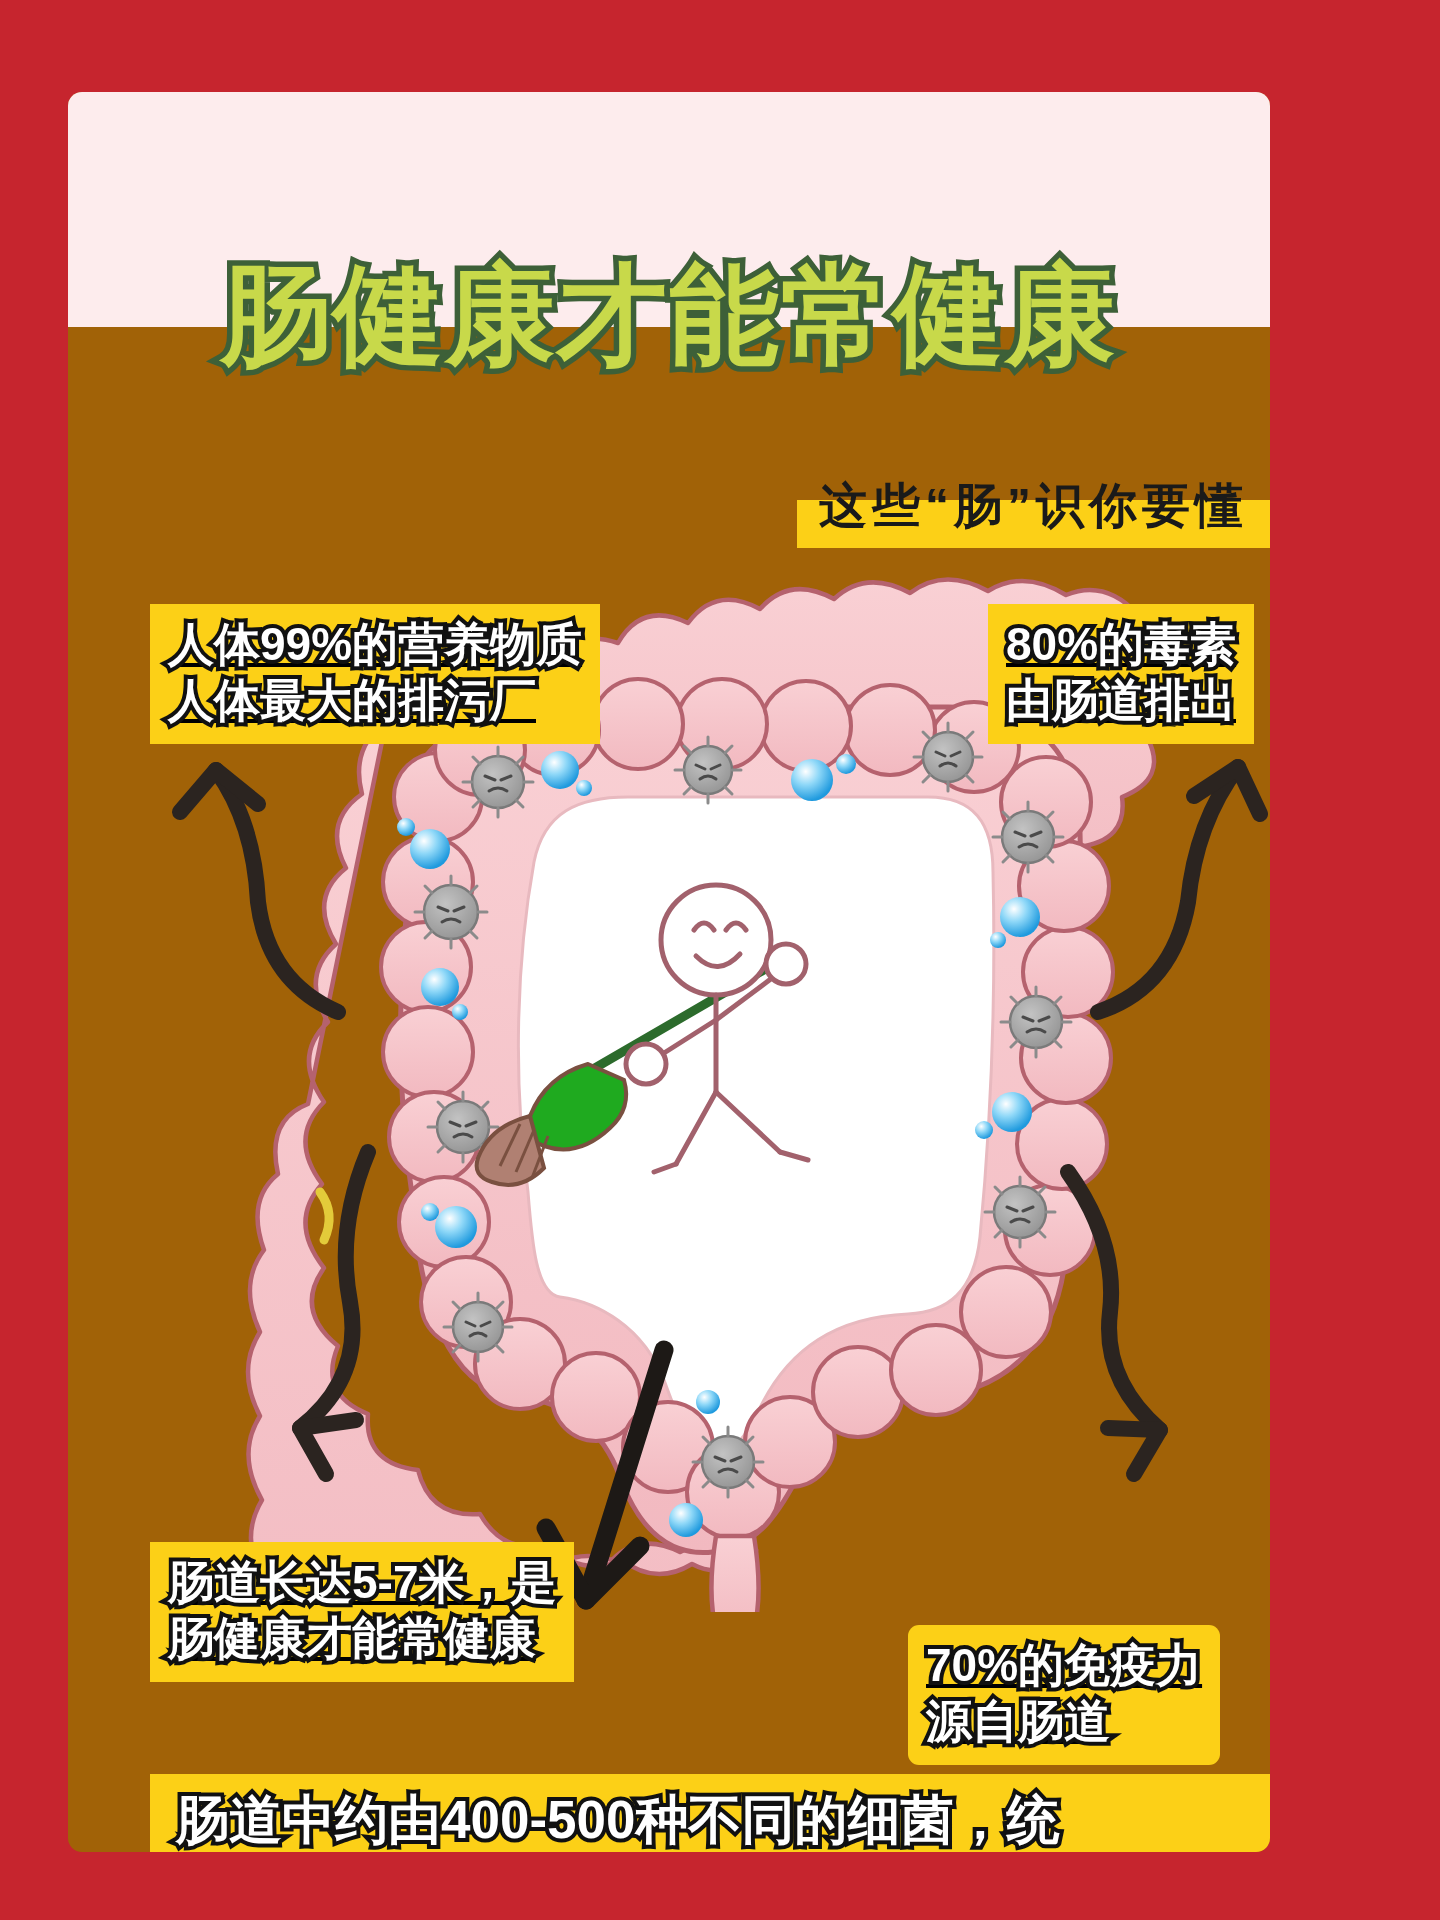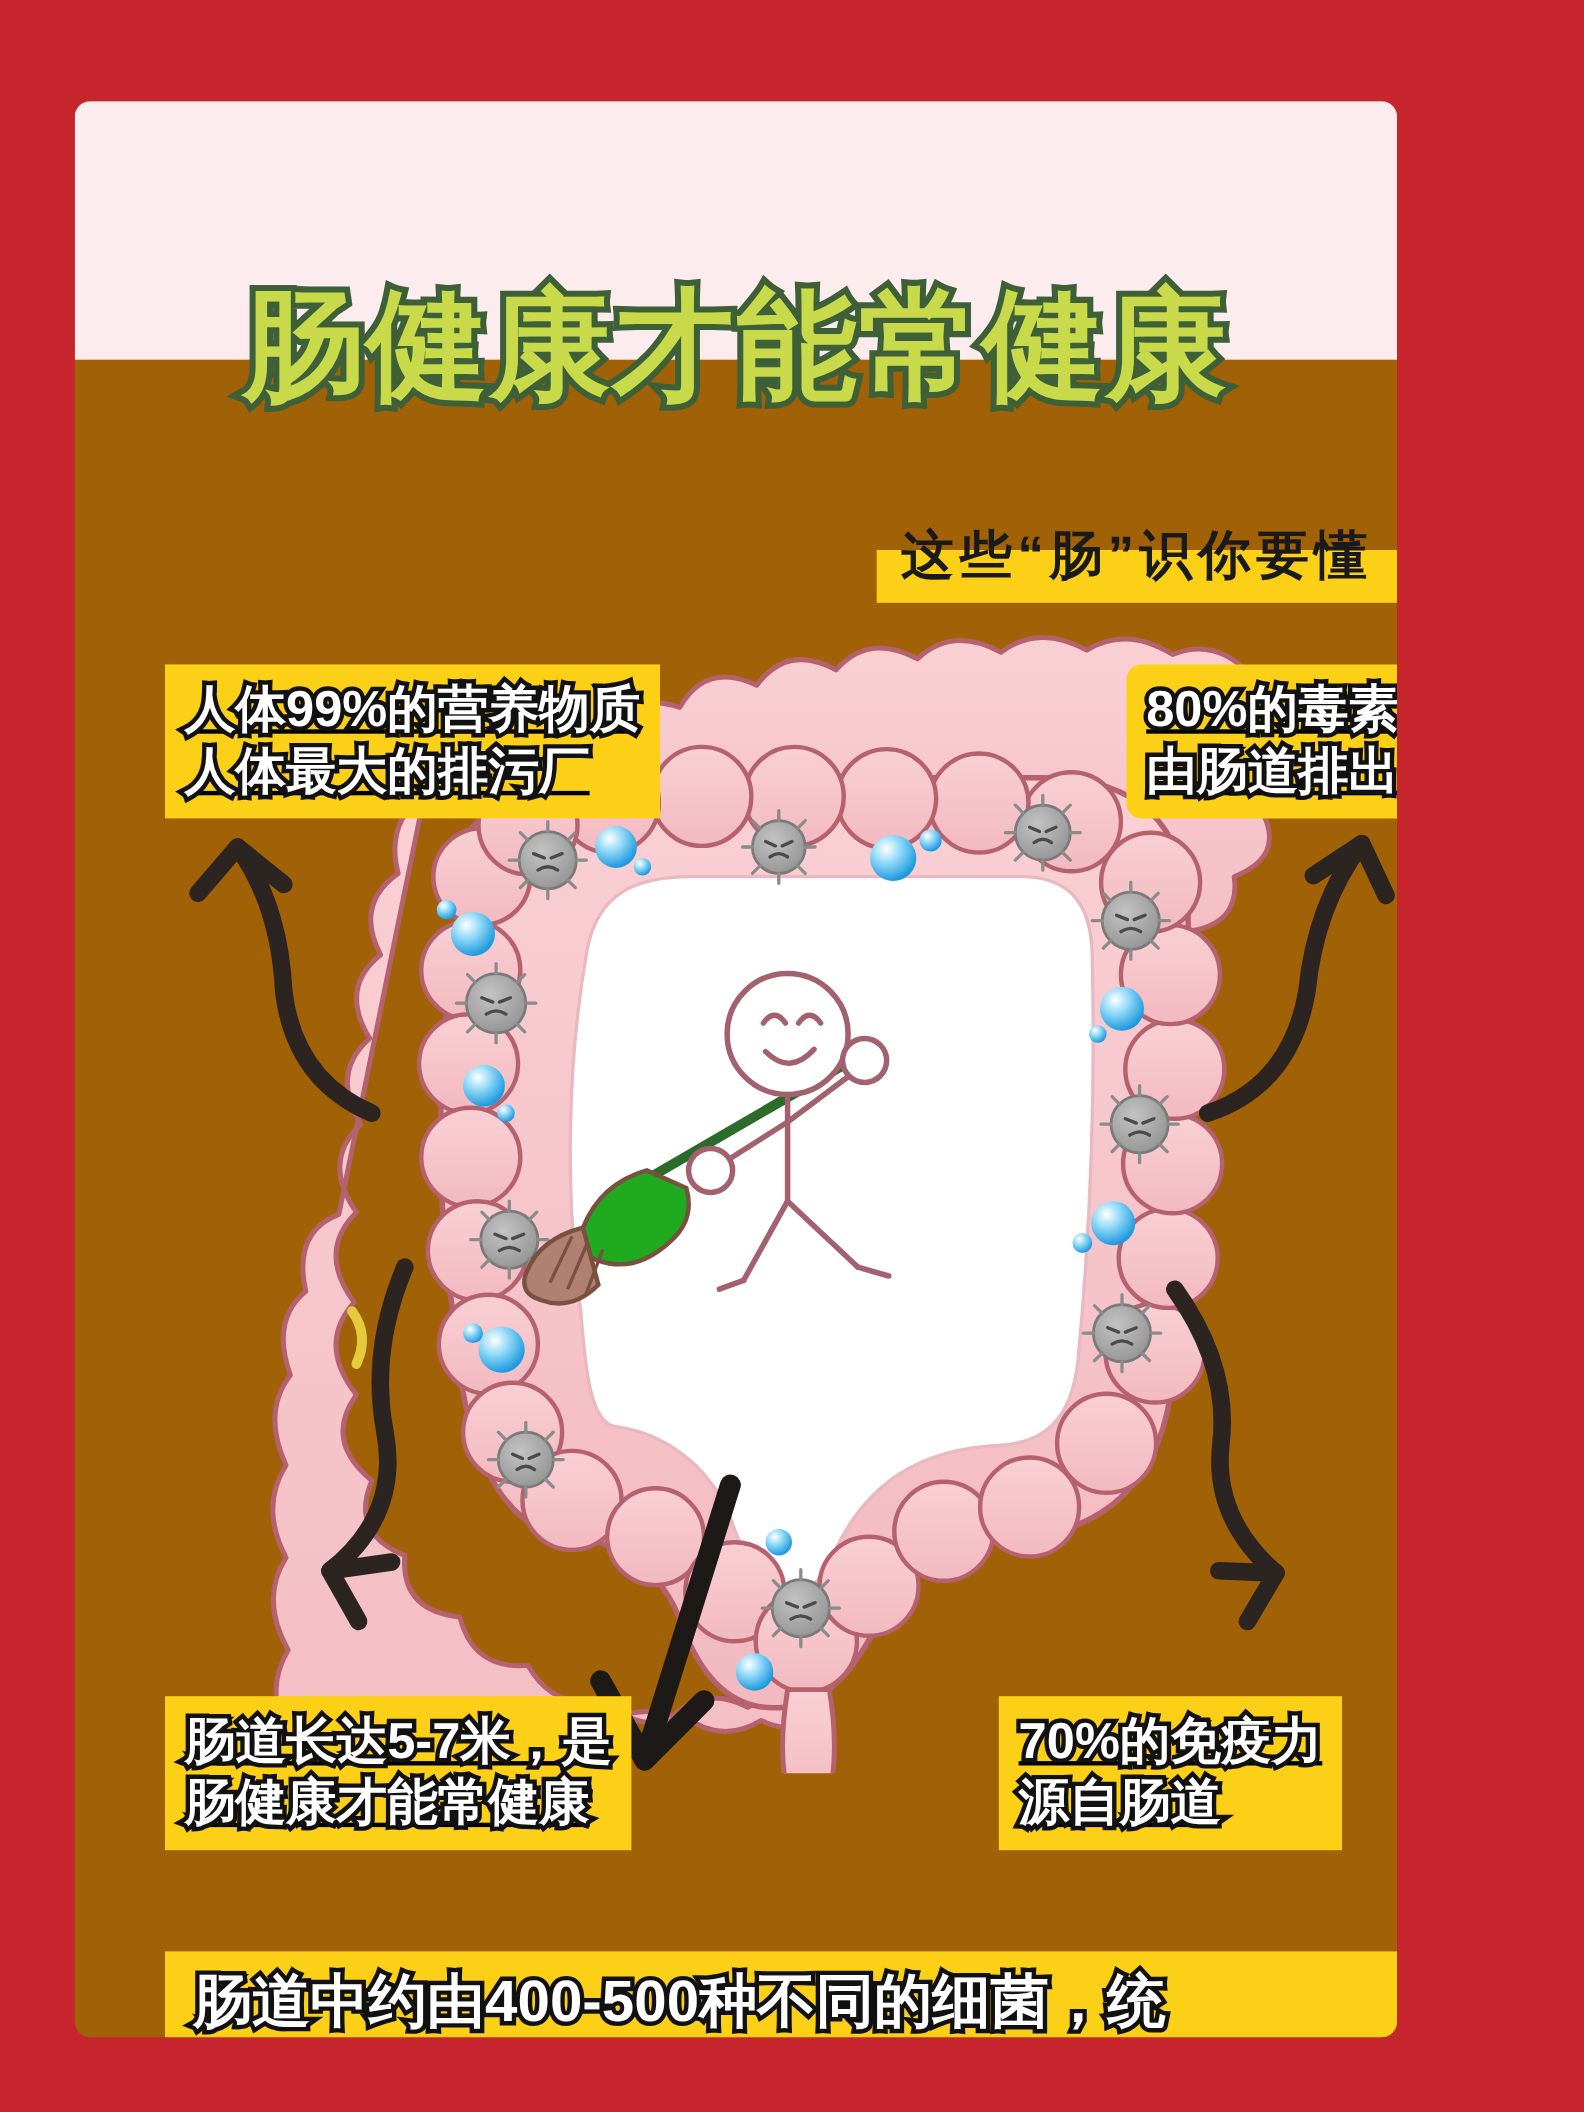--- a/index.html
+++ b/index.html
@@ -104,23 +104,23 @@
     font-weight: 700;
     line-height: 1.22;
     color: #ffffff;
     -webkit-text-stroke: 8px #111111;
     paint-order: stroke fill;
     white-space: nowrap;
     letter-spacing: 0px;
   }
 
   #fact-top-left  { left: 82px;  top: 512px; }
-  #fact-top-right { left: 956px; top: 512px; border-radius: 14px; }
+  #fact-top-right { left: 920px; top: 512px; }
   #fact-bot-left  { left: 82px;  top: 1450px; }
-  #fact-bot-right { left: 840px; top: 1450px; }
+  #fact-bot-right { left: 840px; top: 1533px; border-radius: 11px; }
 
   .banner-box {
     position: absolute;
     left: 82px;
     top: 1682px;
     width: 1205px;
     background: #fcd017;
     z-index: 3;
     padding: 14px 20px 18px 26px;
   }

